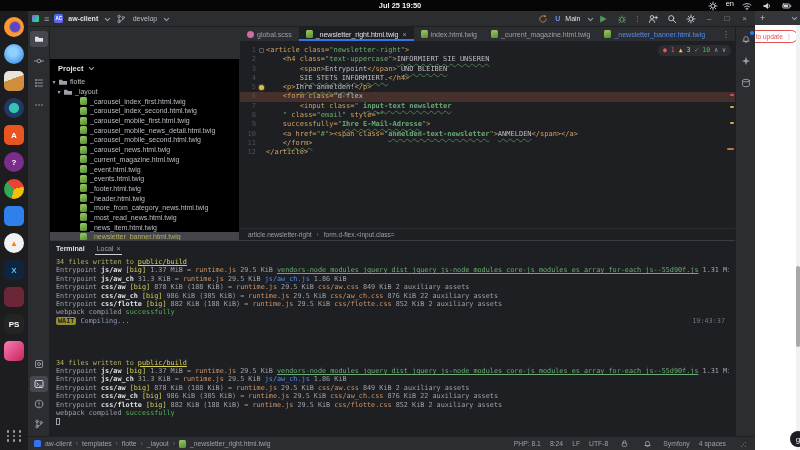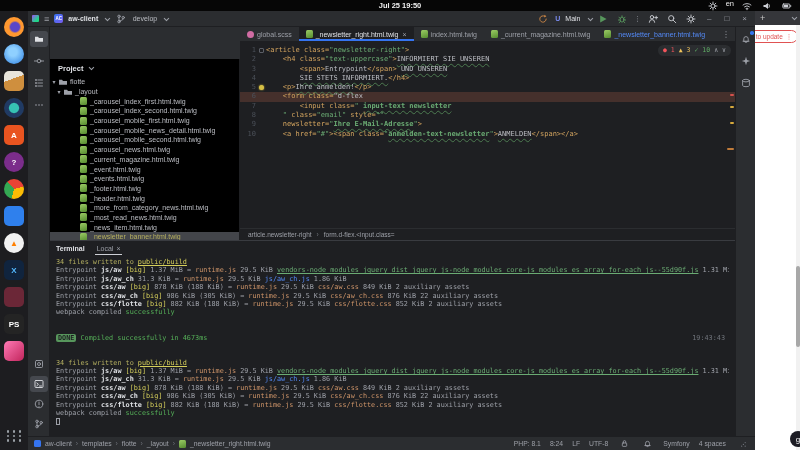--- a/index.html
+++ b/index.html
@@ -451,28 +451,30 @@
           <span class="insp-ok"><span>✓</span> <span>10</span></span>
           <span>∧</span>
           <span>∨</span>
         </div>
         <div class="stripe-mark" style="top:52px;background:#d4504c;"></div>
         <div class="stripe-mark" style="top:64px;background:#d6a93c;"></div>
         <div class="stripe-mark" style="top:80px;background:#d6a93c;"></div>
         <div class="stripe-mark" style="top:106px;background:#c07b3a;width:7px;"></div>
       <div class="code-line"><span class="gut">1</span><span class="gic"><span class="inlay"></span></span><span class="s-y">&lt;article class=</span><span class="s-v">"newsletter-right"</span><span class="s-y">&gt;</span></div>
           <div class="code-line"><span class="gut">2</span><span class="gic"></span><span class="s-y">    &lt;h4 class=</span><span class="s-v">"text-uppercase"</span><span class="s-y">&gt;</span><span class="s-wu">INFORMIERT SIE UNSEREN</span></div>
-          <div class="code-line"><span class="gut">3</span><span class="gic"></span><span class="s-y">        &lt;span&gt;</span><span class="s-w">Entrypoint</span><span class="s-y">&lt;/span&gt;</span><span class="s-w"> </span><span class="s-wu">UND UNSEREN</span></div>
+          <div class="code-line"><span class="gut">3</span><span class="gic"></span><span class="s-y">        &lt;span&gt;</span><span class="s-w">Entrypoint</span><span class="s-y">&lt;/span&gt;</span><span class="s-w"> </span><span class="s-wu">UND BLEIBEN</span></div>
           <div class="code-line"><span class="gut">4</span><span class="gic"></span><span class="s-w">        </span><span class="s-wu">SIE STETS INFORMIERT.</span><span class="s-y">&lt;/h4&gt;</span></div>
           <div class="code-line"><span class="gut">5</span><span class="gic"><span class="bulb"></span></span><span class="s-y">    &lt;p&gt;</span><span class="s-wu">Ihre anmelden!</span><span class="s-y">&lt;/p&gt;</span></div>
           <div class="code-line hl"><span class="gut">6</span><span class="gic"></span><span class="s-y">    &lt;form class=</span><span class="s-w">"d-flex</span></div>
           <div class="code-line"><span class="gut">7</span><span class="gic"></span><span class="s-y">        &lt;input class=</span><span class="s-v">" </span><span class="s-vu">input-text newsletter</span></div>
           <div class="code-line"><span class="gut">8</span><span class="gic"></span><span class="s-v">    "</span><span class="s-w"> </span><span class="s-y">class=</span><span class="s-v">"email"</span><span class="s-w"> </span><span class="s-y">style=</span><span class="s-v">""</span></div>
-          <div class="code-line"><span class="gut">9</span><span class="gic"></span><span class="s-y">    newsletter=</span><span class="s-v">"</span><span class="s-vu">Ihre E-Mail-Adresse</span><span class="s-v">"</span><span class="s-y">&gt;</span></div>
+          <div class="code-line"><span class="gut">9</span><span class="gic"></span><span class="s-y">    successfully=</span><span class="s-v">"</span><span class="s-vu">Ihre E-Mail-Adresse</span><span class="s-v">"</span><span class="s-y">&gt;</span></div>
           <div class="code-line"><span class="gut">10</span><span class="gic"></span><span class="s-y">    &lt;a href=</span><span class="s-v">"#"</span><span class="s-y">&gt;&lt;span class=</span><span class="s-v">"</span><span class="s-vu">anmelden-text-newsletter</span><span class="s-v">"</span><span class="s-y">&gt;</span><span class="s-wu">ANMELDEN</span><span class="s-y">&lt;/span&gt;&lt;/a&gt;</span></div>
+          <div class="code-line"><span class="gut">11</span><span class="gic"></span><span class="s-w">    </span><span class="s-yu">&lt;/form&gt;</span></div>
+          <div class="code-line"><span class="gut">12</span><span class="gic"></span><span class="s-y">&lt;/article&gt;</span></div>
         </div>
       <div class="crumbs">
         <span>article.newsletter-right</span>
         <span class="sb-sep">›</span>
         <span>form.d-flex.&lt;input.class=</span>
       </div>
     </div>
 
     <div class="stripe-r" id="stripe-r">
         <div class="sicon bell-wrap">
@@ -503,23 +505,23 @@
         </span>
       </div>
       <div class="term-body" id="term-body">
           <div class="tline"><span class="t-olv">34 files written to </span><span class="t-yp">public/build</span></div>
           <div class="tline"><span class="t-d">Entrypoint </span><span class="t-b">js/aw </span><span class="t-yb">[big]</span><span class="t-d"> 1.37 MiB = </span><span class="t-o">runtime.js</span><span class="t-d"> 29.5 KiB </span><span class="t-gu">vendors-node_modules_jquery_dist_jquery_js-node_modules_core-js_modules_es_array_for-each_js--55d90f.js</span><span class="t-d"> 1.31 MiB </span></div>
           <div class="tline"><span class="t-d">Entrypoint </span><span class="t-b">js/aw_ch</span><span class="t-d"> 31.3 KiB = </span><span class="t-o">runtime.js</span><span class="t-d"> 29.5 KiB </span><span class="t-bl">js/aw_ch.js</span><span class="t-d"> 1.86 KiB</span></div>
           <div class="tline"><span class="t-d">Entrypoint </span><span class="t-b">css/aw </span><span class="t-yb">[big]</span><span class="t-d"> 878 KiB (188 KiB) = </span><span class="t-o">runtime.js</span><span class="t-d"> 29.5 KiB </span><span class="t-o">css/aw.css</span><span class="t-d"> 849 KiB 2 auxiliary assets</span></div>
           <div class="tline"><span class="t-d">Entrypoint </span><span class="t-b">css/aw_ch </span><span class="t-yb">[big]</span><span class="t-d"> 986 KiB (305 KiB) = </span><span class="t-o">runtime.js</span><span class="t-d"> 29.5 KiB </span><span class="t-o">css/aw_ch.css</span><span class="t-d"> 876 KiB 22 auxiliary assets</span></div>
           <div class="tline"><span class="t-d">Entrypoint </span><span class="t-b">css/flotte </span><span class="t-yb">[big]</span><span class="t-d"> 882 KiB (188 KiB) = </span><span class="t-o">runtime.js</span><span class="t-d"> 29.5 KiB </span><span class="t-o">css/flotte.css</span><span class="t-d"> 852 KiB 2 auxiliary assets</span></div>
           <div class="tline"><span class="t-d">webpack compiled </span><span class="t-grn">successfully</span></div>
+          <div class="tline"><span class="t-bw">WAIT</span><span class="t-cmp"> Compiling...</span><span class="t-ts">19:43:37</span></div>
           <div class="tline"></div>
           <div class="tline"></div>
-          <div class="tline"><span class="t-bd">DONE</span><span class="t-grn"> Compiled successfully in 4673ms</span><span class="t-ts">19:43:43</span></div>
           <div class="tline"></div>
           <div class="tline"></div>
           <div class="tline"><span class="t-olv">34 files written to </span><span class="t-yp">public/build</span></div>
           <div class="tline"><span class="t-d">Entrypoint </span><span class="t-b">js/aw </span><span class="t-yb">[big]</span><span class="t-d"> 1.37 MiB = </span><span class="t-o">runtime.js</span><span class="t-d"> 29.5 KiB </span><span class="t-gu">vendors-node_modules_jquery_dist_jquery_js-node_modules_core-js_modules_es_array_for-each_js--55d90f.js</span><span class="t-d"> 1.31 MiB </span></div>
           <div class="tline"><span class="t-d">Entrypoint </span><span class="t-b">js/aw_ch</span><span class="t-d"> 31.3 KiB = </span><span class="t-o">runtime.js</span><span class="t-d"> 29.5 KiB </span><span class="t-bl">js/aw_ch.js</span><span class="t-d"> 1.86 KiB</span></div>
           <div class="tline"><span class="t-d">Entrypoint </span><span class="t-b">css/aw </span><span class="t-yb">[big]</span><span class="t-d"> 878 KiB (188 KiB) = </span><span class="t-o">runtime.js</span><span class="t-d"> 29.5 KiB </span><span class="t-o">css/aw.css</span><span class="t-d"> 849 KiB 2 auxiliary assets</span></div>
           <div class="tline"><span class="t-d">Entrypoint </span><span class="t-b">css/aw_ch </span><span class="t-yb">[big]</span><span class="t-d"> 986 KiB (305 KiB) = </span><span class="t-o">runtime.js</span><span class="t-d"> 29.5 KiB </span><span class="t-o">css/aw_ch.css</span><span class="t-d"> 876 KiB 22 auxiliary assets</span></div>
           <div class="tline"><span class="t-d">Entrypoint </span><span class="t-b">css/flotte </span><span class="t-yb">[big]</span><span class="t-d"> 882 KiB (188 KiB) = </span><span class="t-o">runtime.js</span><span class="t-d"> 29.5 KiB </span><span class="t-o">css/flotte.css</span><span class="t-d"> 852 KiB 2 auxiliary assets</span></div>
           <div class="tline"><span class="t-d">webpack compiled </span><span class="t-grn">successfully</span></div>
           <div class="tline"><span class="cursor"></span></div>

